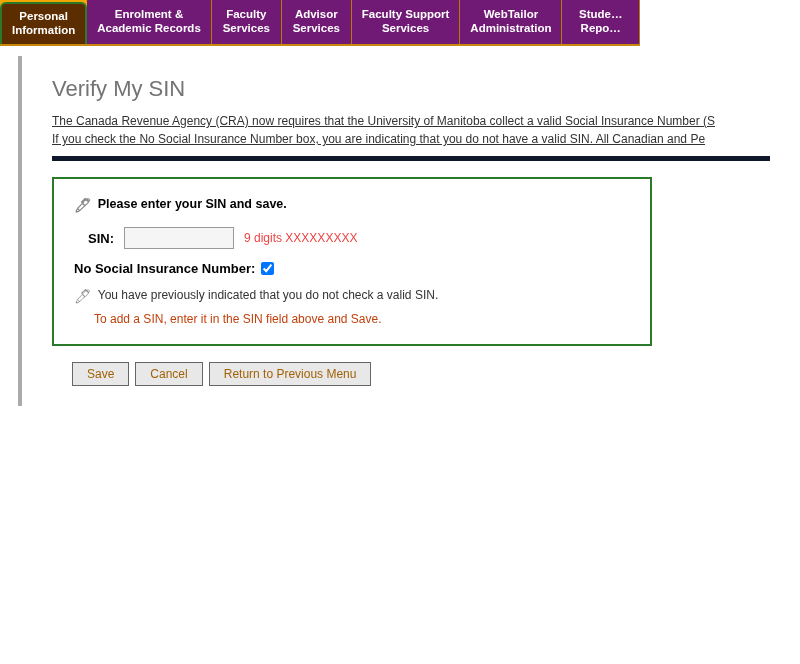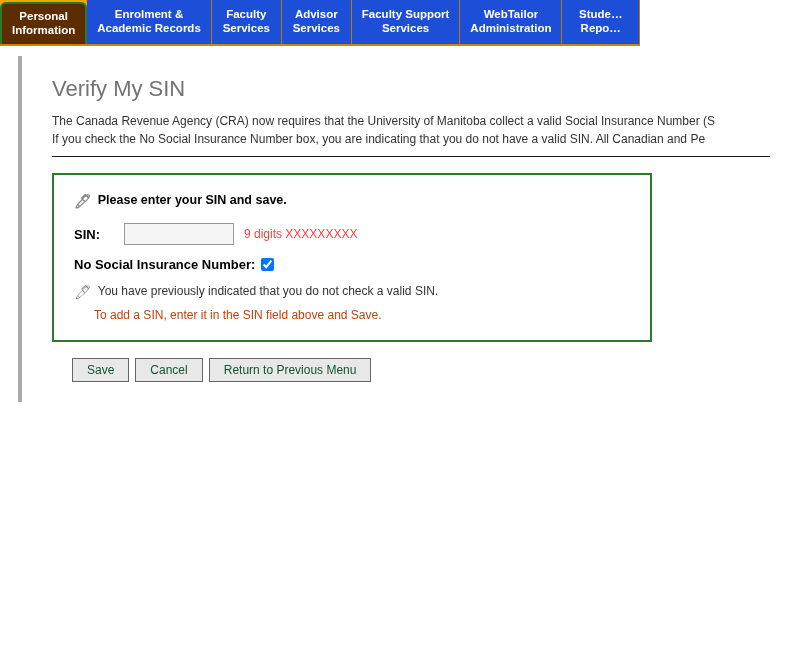--- a/index.html
+++ b/index.html
@@ -24,21 +24,21 @@
     }
 
     .nav-item {
       display: flex;
       align-items: center;
       justify-content: center;
       padding: 4px 10px;
       font-size: 11.5px;
       font-weight: bold;
       color: #fff;
-      background: #1d4ed8;
+      background: #701a75;
       border-right: 1px solid #b87a00;
       cursor: pointer;
       min-width: 70px;
       text-align: center;
       line-height: 1.2;
     }
 
     .nav-item.active {
       background: #5c2d00;
       color: #fff;
@@ -61,22 +61,23 @@
       font-size: 22px;
       font-weight: normal;
       color: #737373;
       margin-bottom: 12px;
     }
 
     .description-text {
       font-size: 12px;
       color: #333;
       margin-bottom: 8px;
-      border-bottom: 1px solid #0f172a;
+      border-bottom: 5px solid #0f172a;
       padding-bottom: 10px;
+      text-decoration: underline;
     }
 
     
     .form-box {
       border: 2px solid #2a7a2a;
       padding: 18px 20px;
       margin: 16px 0;
       max-width: 600px;
     }
 
@@ -98,20 +99,21 @@
       display: flex;
       align-items: center;
       gap: 10px;
       margin-bottom: 12px;
     }
 
     .field-label {
       font-weight: bold;
       font-size: 13px;
       min-width: 40px;
+      text-align: right;
     }
 
     .sin-input {
       width: 110px;
       height: 22px;
       border: 1px solid #999;
       background: #f5f5f5;
       padding: 2px 4px;
       font-size: 12px;
     }
@@ -155,21 +157,21 @@
       margin-top: 8px;
       margin-left: 20px;
     }
 
     .btn {
       padding: 4px 14px;
       font-size: 12px;
       border: 1px solid #666;
       background: #e8e8e8;
       cursor: pointer;
-      color: #14532d;
+      color: #a16207;
     }
 
     
     .nav-bar-wrapper {
       overflow: hidden;
       width: 640px;
     }
   </style>
 </head>
 <body>

